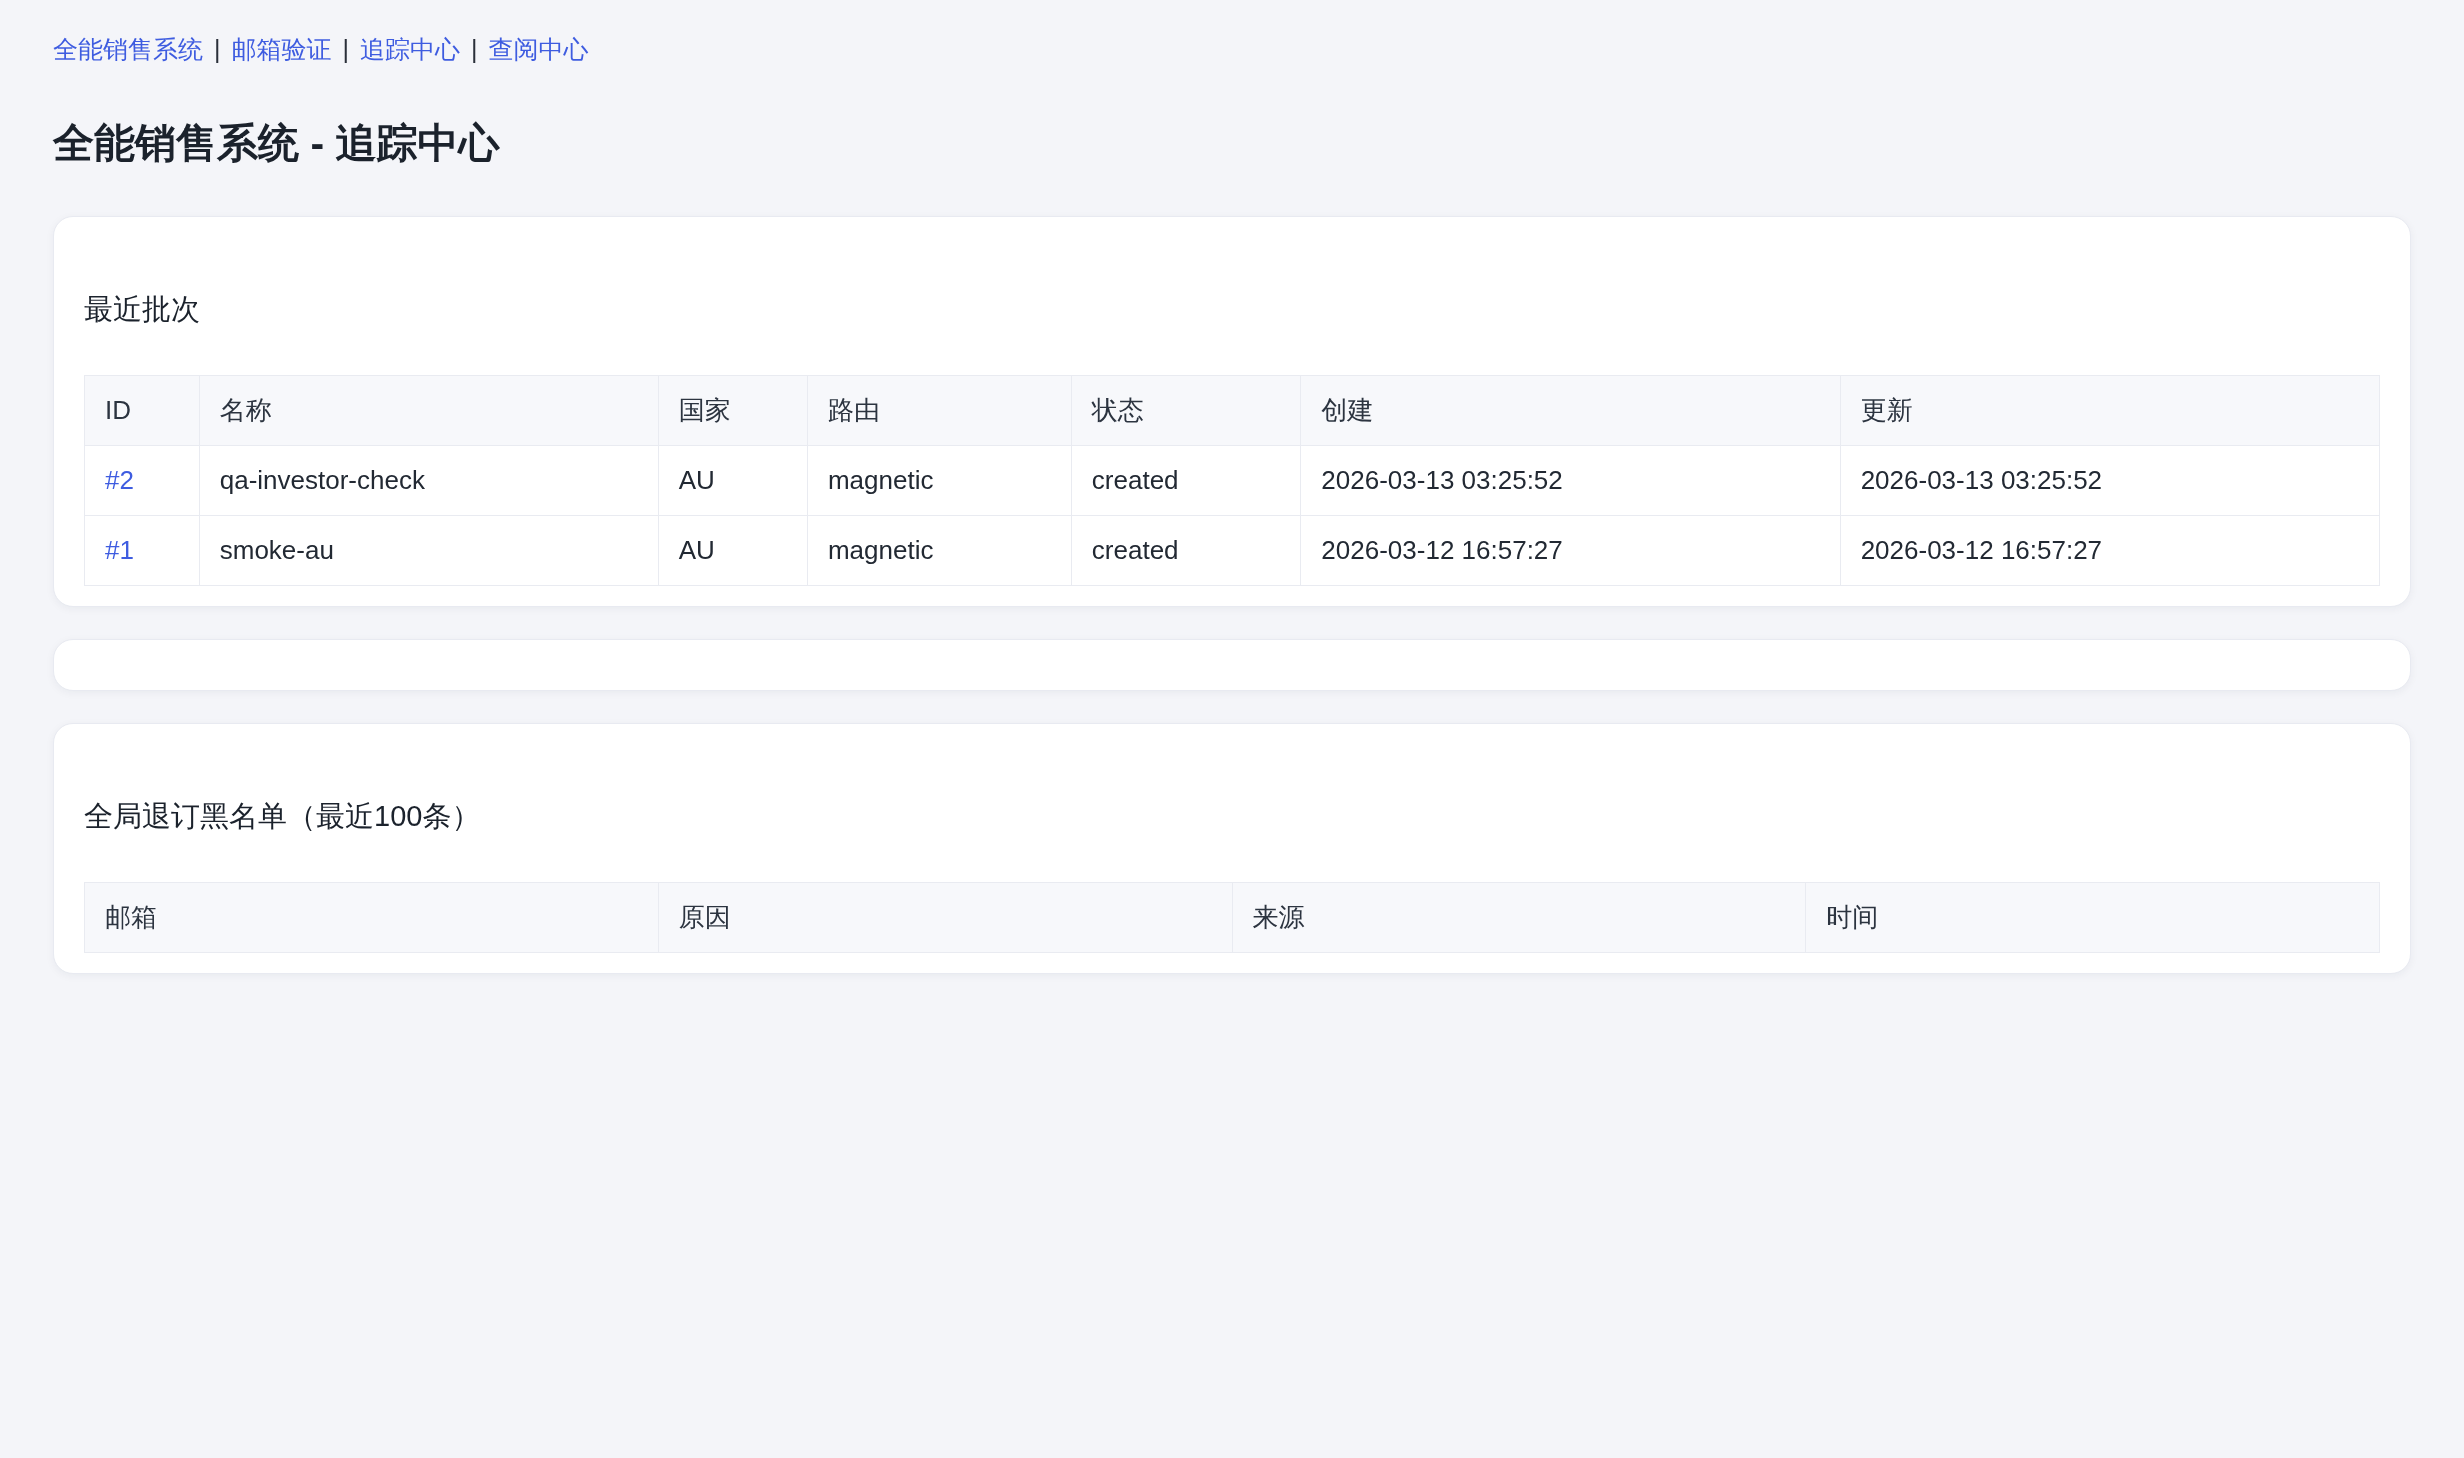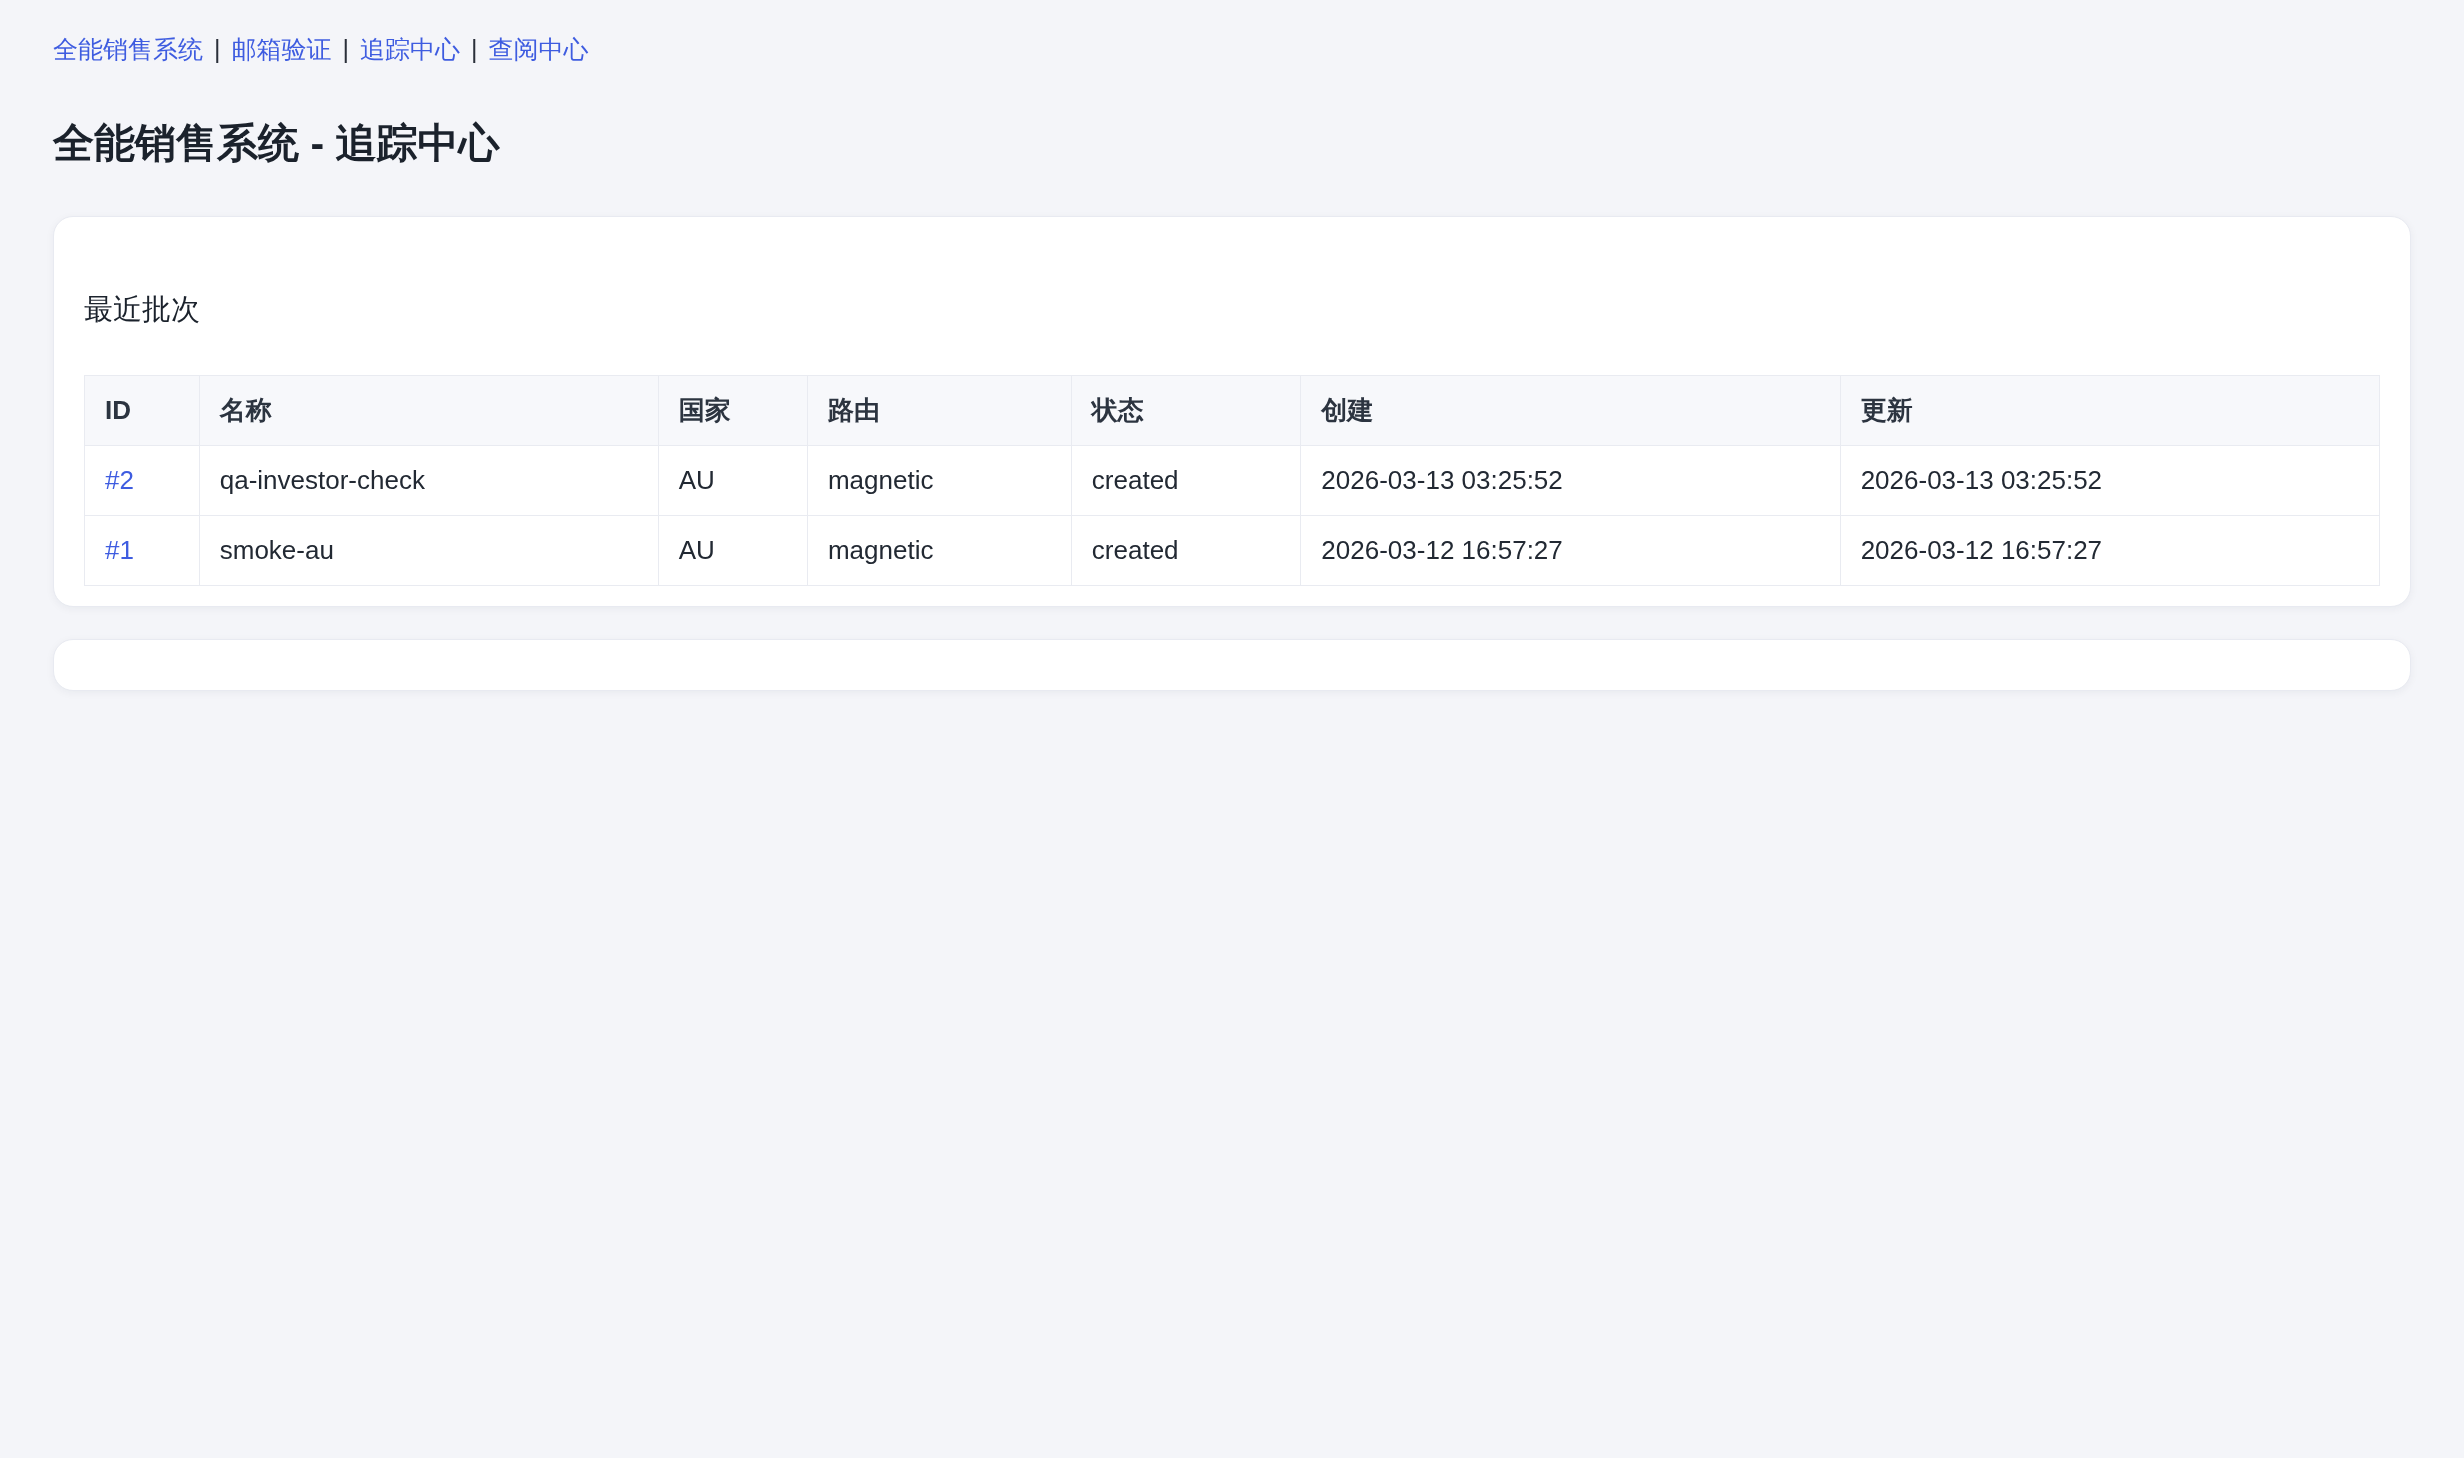--- a/index.html
+++ b/index.html
@@ -58,21 +58,21 @@
   }
   th,td{
     border:1px solid var(--table-border);
     padding:19px 20px;
     text-align:left;
     white-space:nowrap;
     overflow:hidden;
   }
   th{
     background:var(--header-bg);
-    font-weight:700;
+    font-weight:400;
     color:#2c3440;
   }
   td{color:var(--text);}
   td a{color:var(--link);text-decoration:none;cursor:pointer;}
 </style>
 </head>
 <body>
 
 <nav><a href="#">全能销售系统</a><span class="sep">|</span><a href="#">邮箱验证</a><span class="sep">|</span><a href="#">追踪中心</a><span class="sep">|</span><a href="#">查阅中心</a></nav>
 
@@ -119,13 +119,33 @@
             <td>magnetic</td>
             <td>created</td>
             <td>2026-03-12 16:57:27</td>
             <td>2026-03-12 16:57:27</td>
           </tr>
         </tbody>
       </table>
     </section>
     <section class="card">
     </section>
+    <section class="card">
+      <h2>全局退订黑名单（最近100条）</h2>
+      <table>
+        <colgroup>
+          <col style="width: 25%;">
+          <col style="width: 25%;">
+          <col style="width: 25%;">
+          <col style="width: 25%;">
+        </colgroup>
+        <thead>
+          <tr>
+            <th>邮箱</th>
+            <th>原因</th>
+            <th>来源</th>
+            <th>时间</th>
+          </tr>
+        </thead>
+        <tbody></tbody>
+      </table>
+    </section>
   </main>
 
 </body></html>

